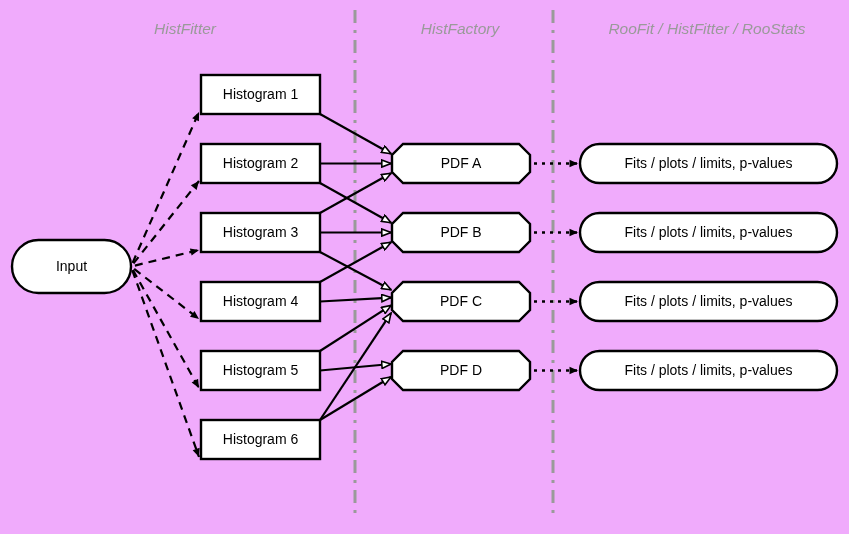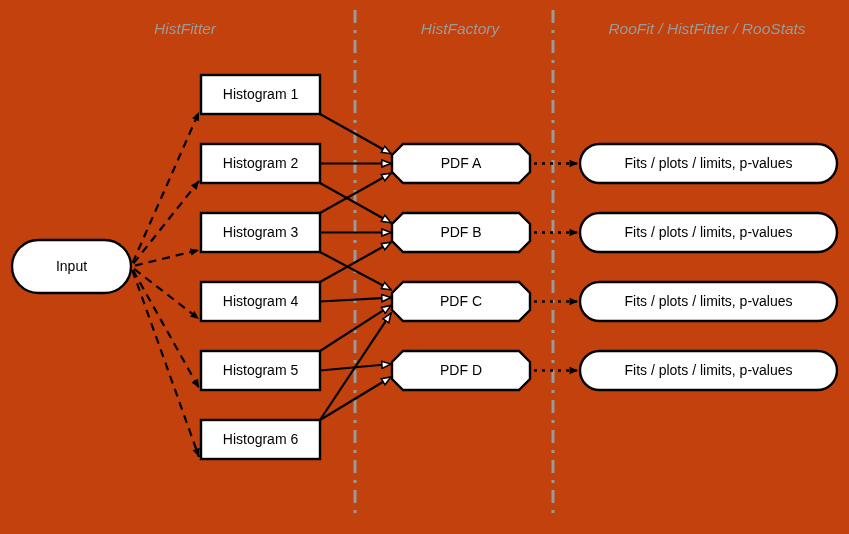--- a/index.html
+++ b/index.html
@@ -7,21 +7,21 @@
     padding: 0;
     background: #ffffff;
   }
   body {
     font-family: "Liberation Sans", sans-serif;
   }
   #page {
     position: relative;
     width: 849px;
     height: 534px;
-    background: #c2410c;
+    background: #f0abfc;
     overflow: hidden;
   }
   #diagram-svg {
     position: absolute;
     left: 0;
     top: 0;
     width: 849px;
     height: 534px;
   }
   .col-header {

